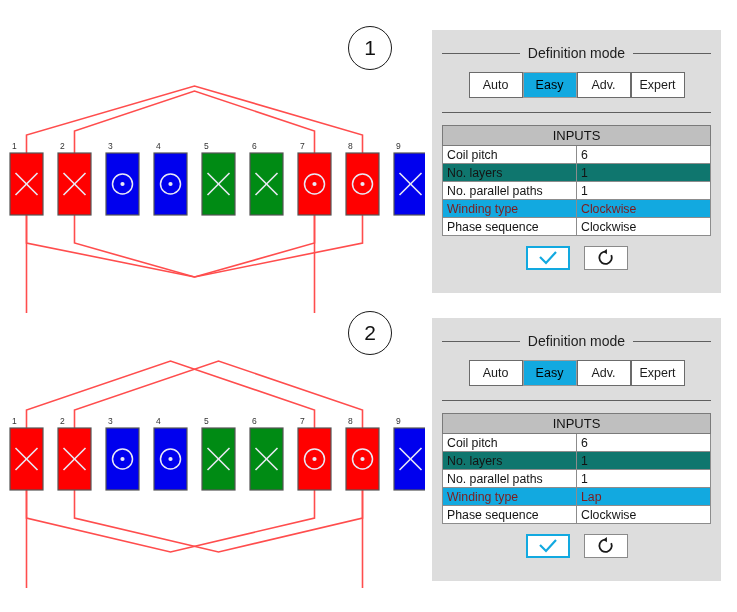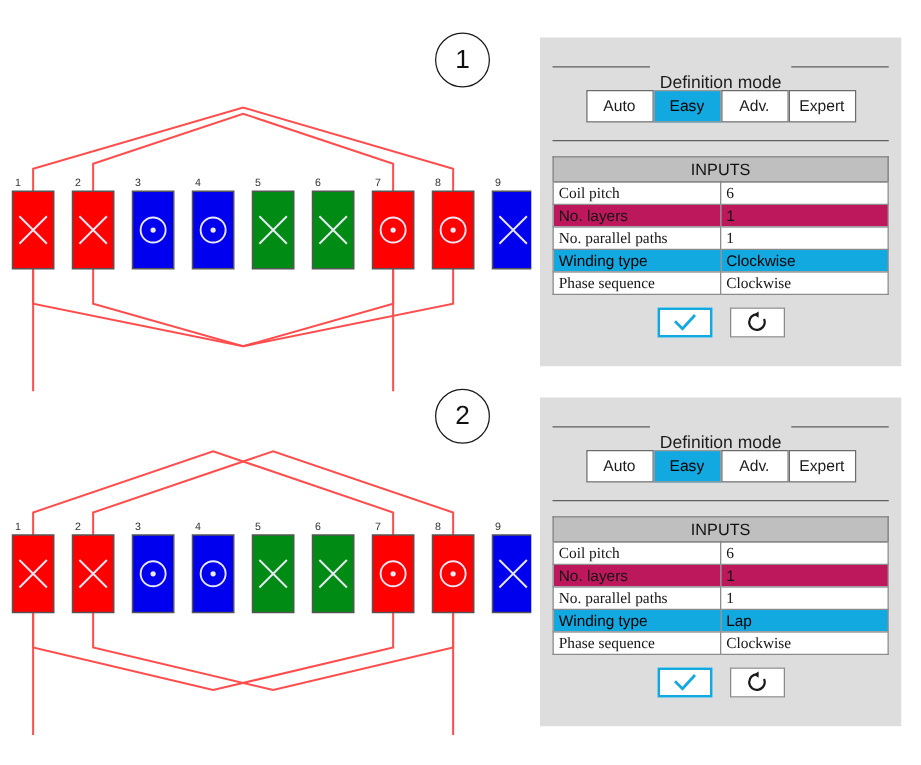--- a/index.html
+++ b/index.html
@@ -41,21 +41,21 @@
   }
   .gb-line {
     position: absolute;
     top: 11px; height: 0;
     border-top: 1.4px solid #5f5f5f;
   }
   .gb-line.left { left: 0; width: 78px; }
   .gb-line.right { right: 0; width: 78px; }
   .gb-title {
     position: absolute;
-    top: 12px; left: 0; right: 0;
+    top: 0; left: 0; right: 0;
     text-align: center;
     font-size: 14px;
     color: #1d1d1d;
     line-height: 22px;
   }
   .mode-row {
     display: flex;
     justify-content: center;
     padding: 18px 8px 10px 8px;
   }
@@ -98,25 +98,25 @@
   }
   table.inputs td {
     font-size: 12.3px;
     color: #141414;
     height: 18px;
     padding: 0 4px;
     border: 1px solid #8c8c8c;
     white-space: nowrap;
     overflow: hidden;
   }
-  table.inputs tr.even td { background: #ffffff; font-family: Liberation Serif, serif; }
-  table.inputs tr.odd  td { background: #be185d; }
+  table.inputs tr.even td { background: #ffffff; }
+  table.inputs tr.odd  td { background: #0f766e; }
   table.inputs tr.sel td {
     background: #12a9e0;
-    color: #000000;
+    color: #7f1d1d;
   }
   .col-label { width: 60%; }
   .col-value { width: 40%; }
 
   
   .actions {
     display: flex;
     justify-content: center;
     gap: 14px;
     margin-top: 10px;

